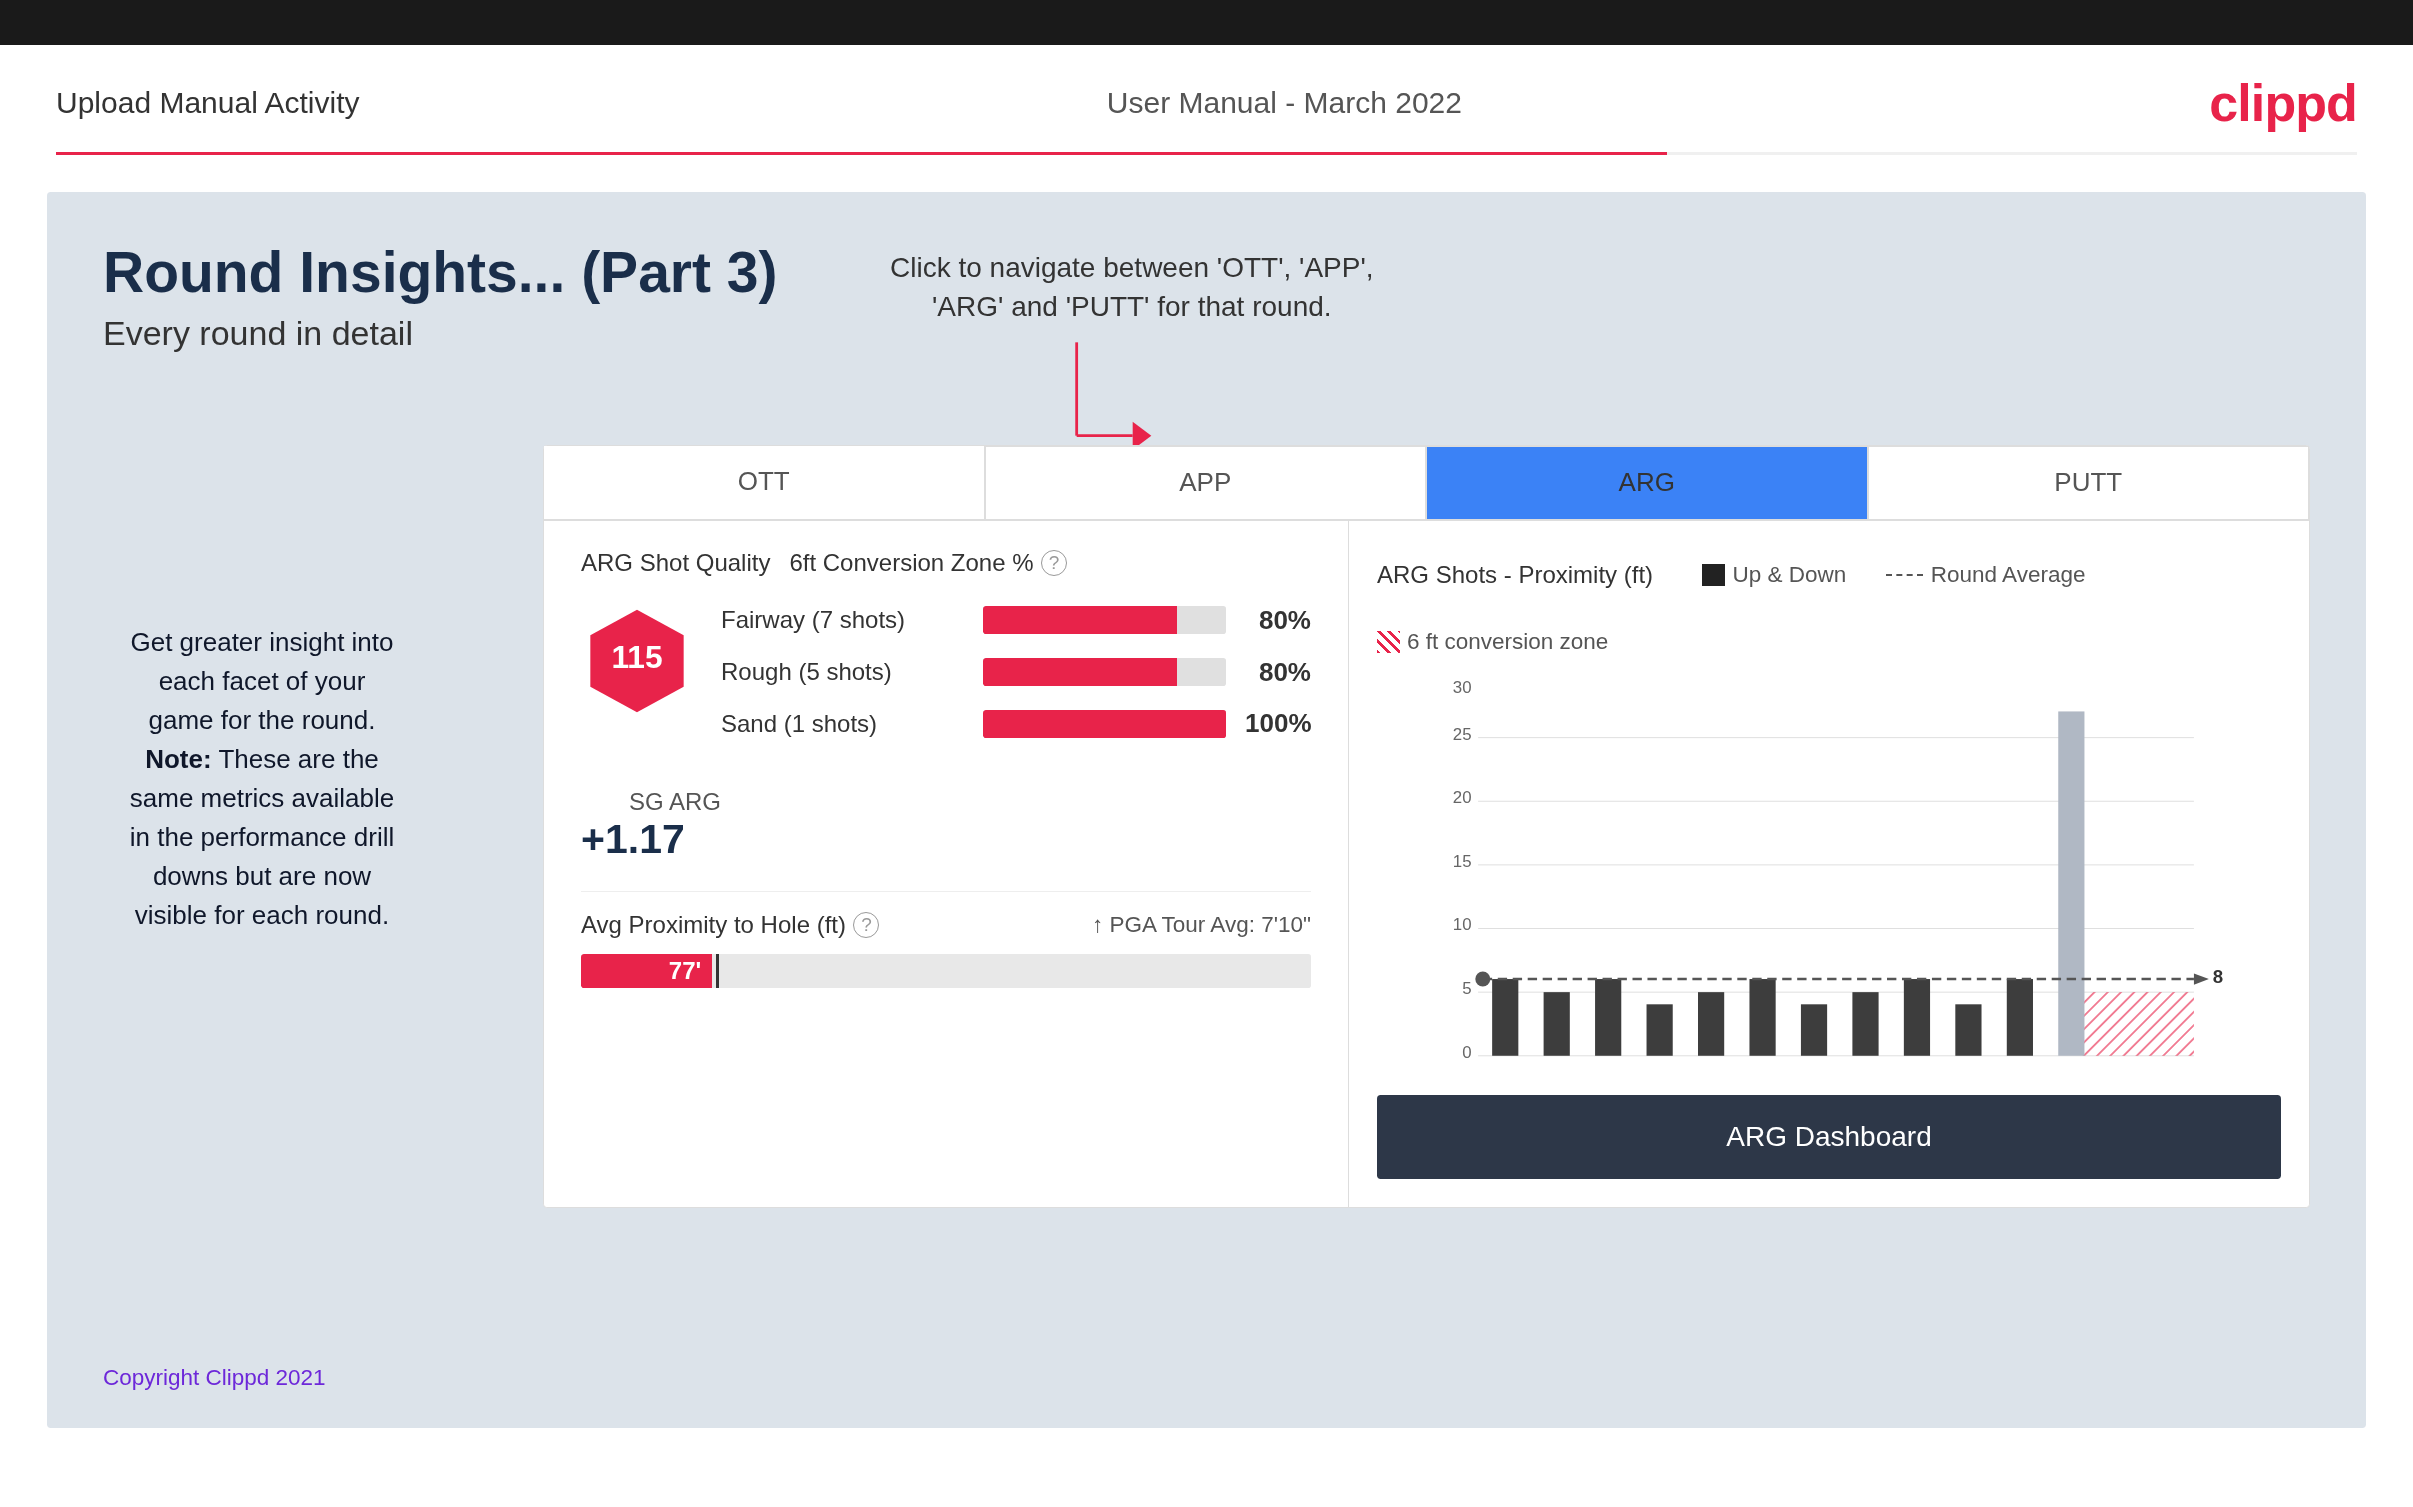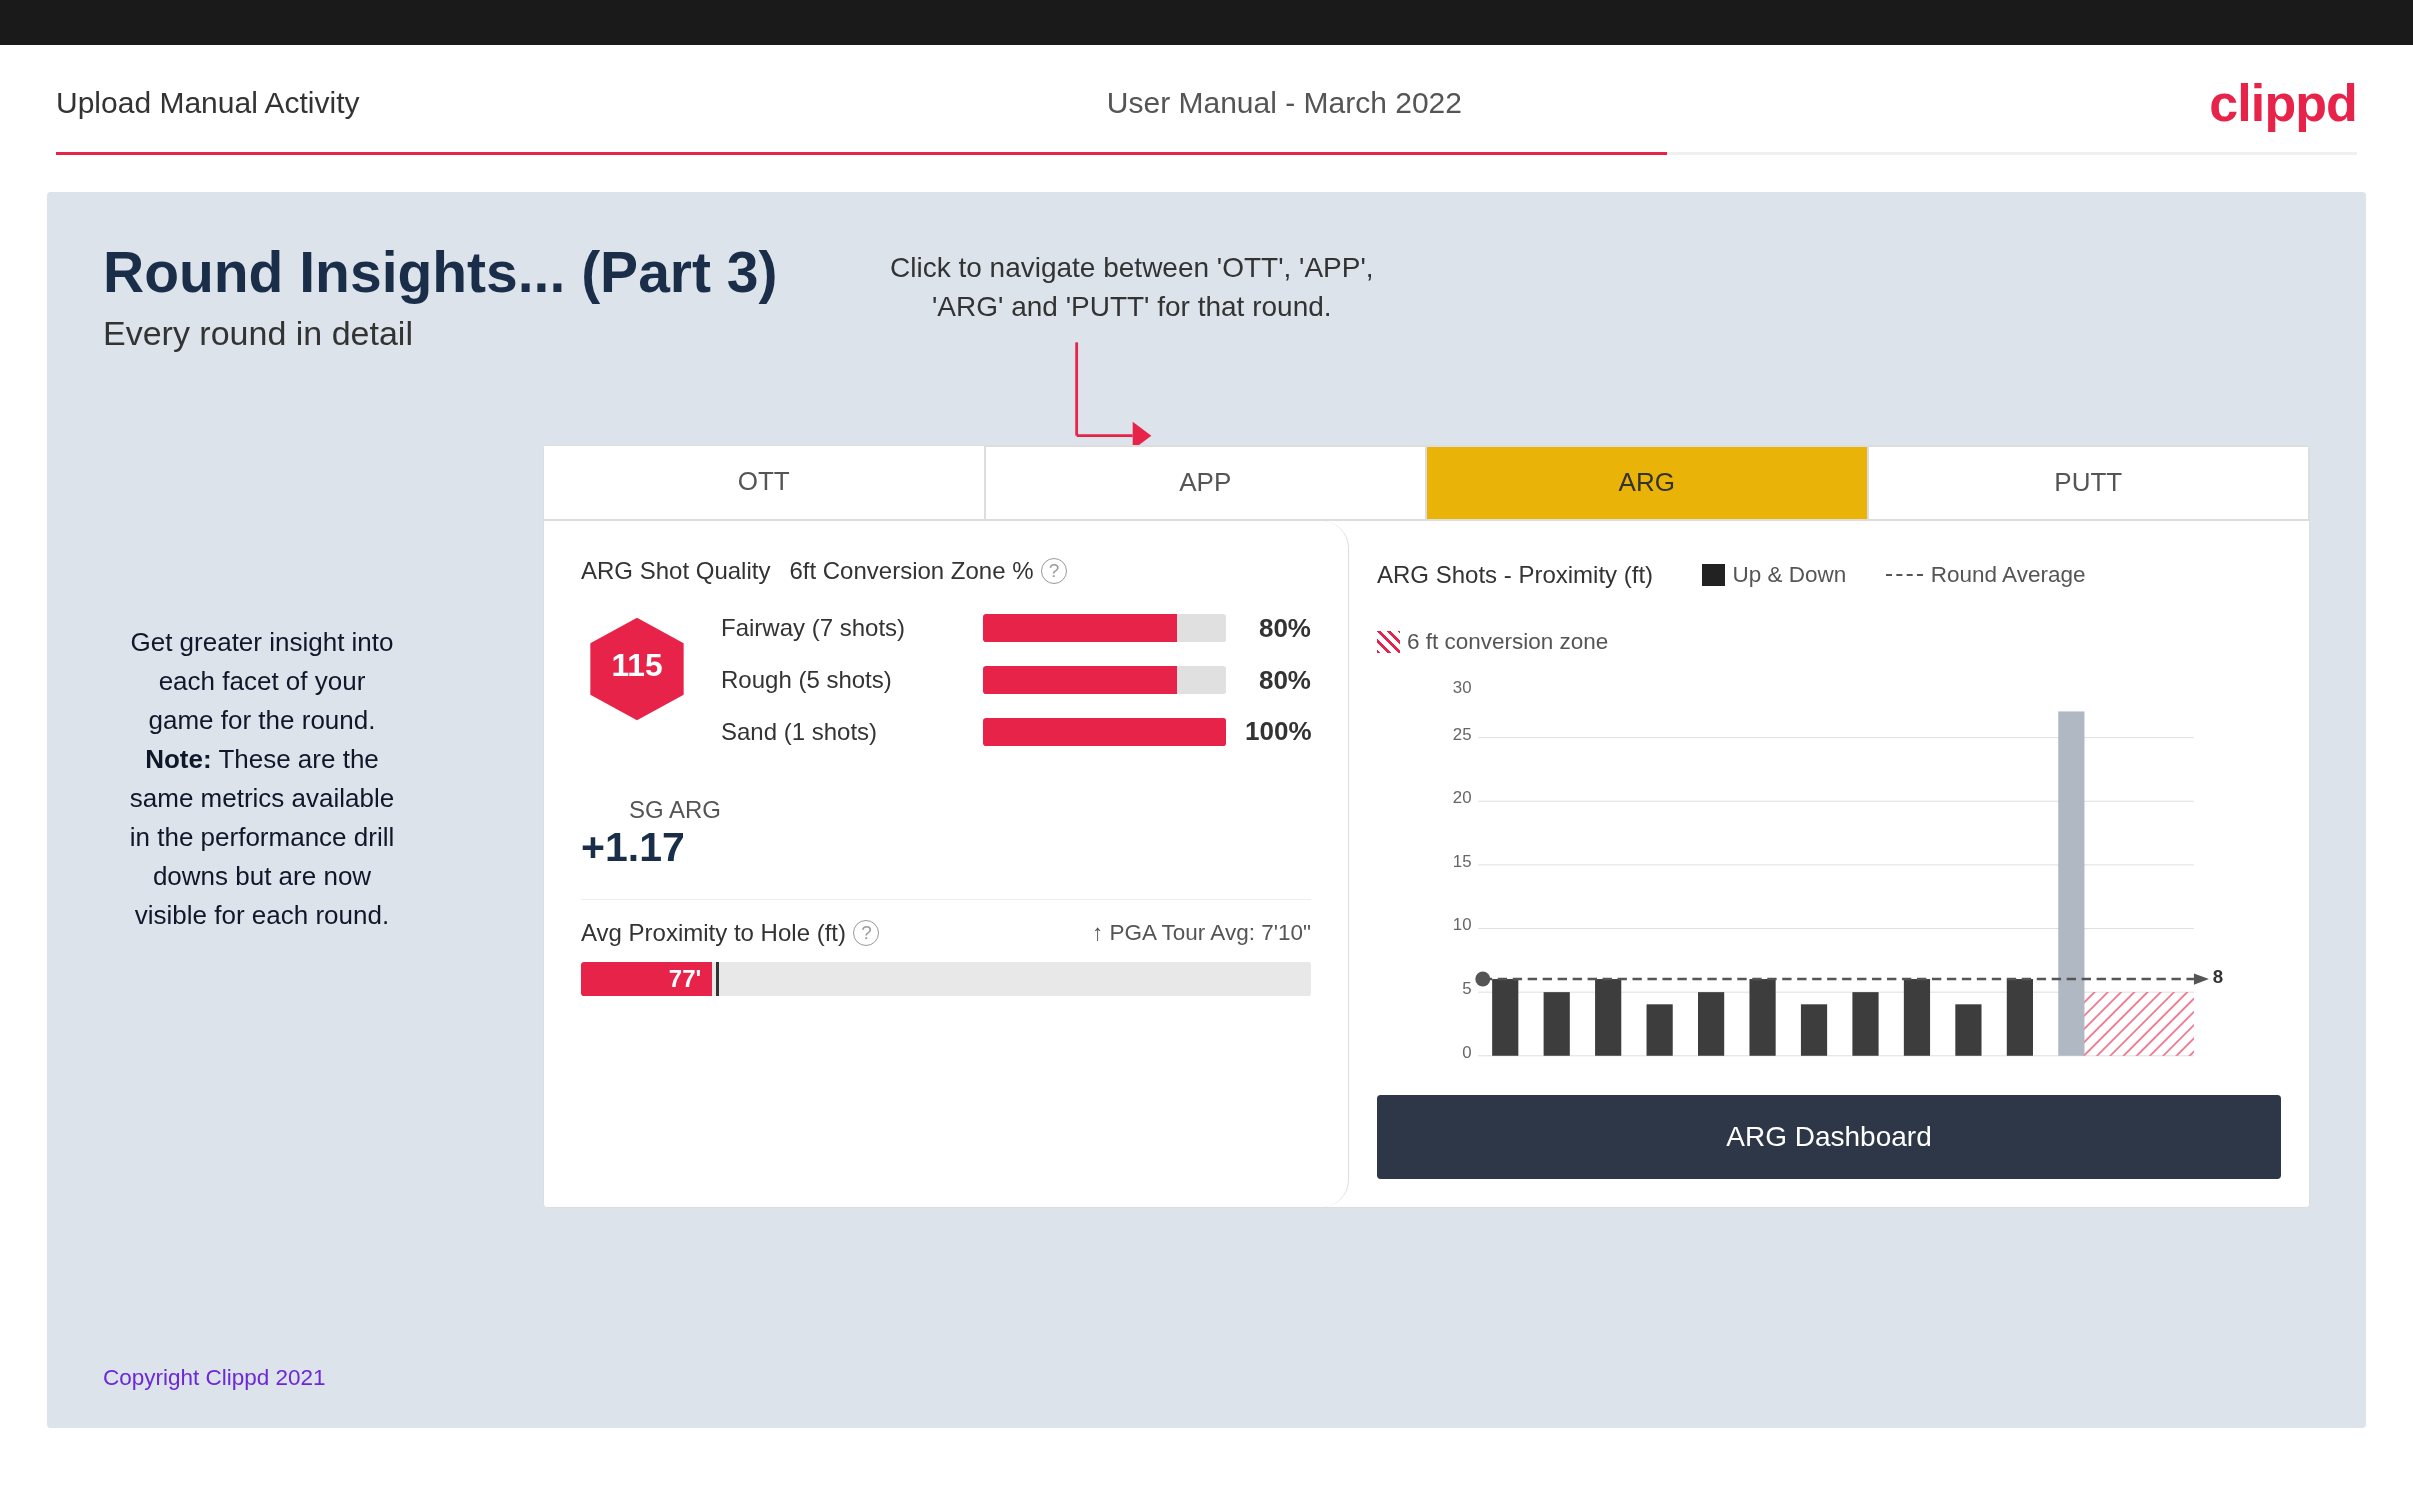--- a/index.html
+++ b/index.html
@@ -127,37 +127,36 @@
       flex: 1;
       text-align: center;
       padding: 20.6px 9.4px;
       font-size: 26px;
       color: #555;
       cursor: pointer;
       border: 0.9px solid #ddd;
       background: #fff;
     }
     .tab.active {
-      background: #eab308;
+      background: #3b82f6;
       color: #333;
       font-weight: 500;
     }
     .tab:first-child { border-left: none; border-top: none; }
 
     
     .card-body {
       display: flex;
     }
 
     
     .left-panel {
       flex: 0 0 805px;
-      padding: 36px 37px;
+      padding: 28px 37px;
       border-right: 0.9px solid #ddd;
-      border-radius: 27px;
     }
 
     .panel-header {
       display: flex;
       align-items: center;
       gap: 19px;
       margin-bottom: 28px;
     }
     .panel-title {
       font-size: 24px;

